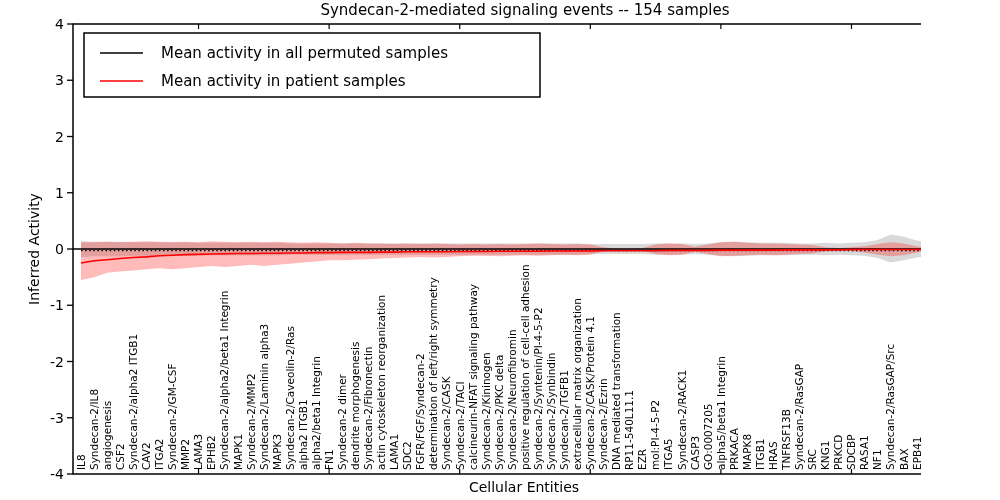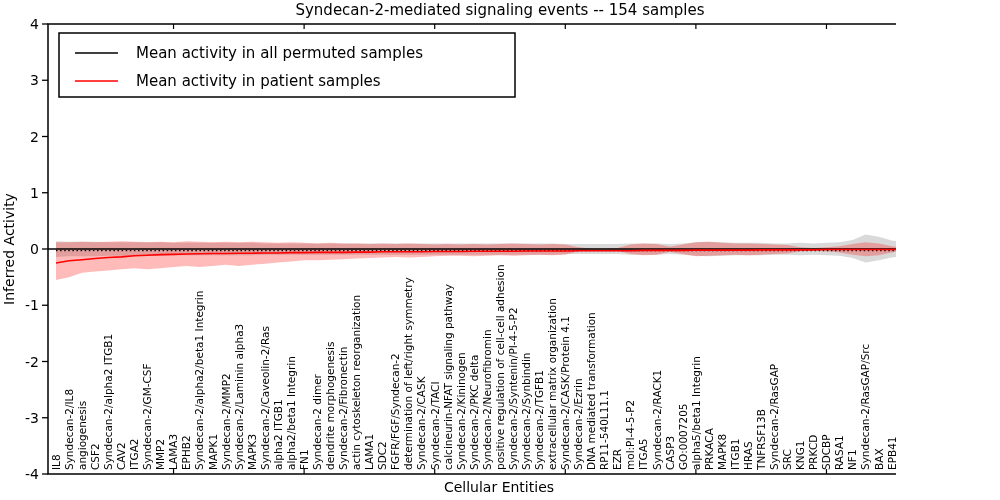--- a/index.html
+++ b/index.html
@@ -7,20 +7,21 @@
     padding: 0;
     background: #ffffff;
     font-family: "DejaVu Sans", "Liberation Sans", sans-serif;
   }
   .figure {
     position: relative;
     width: 896px;
     height: 500px;
     background: #ffffff;
     overflow: hidden;
+    padding-left: 25px;
   }
   svg { display: block; }
   text { fill: #000000; }
 </style>
 </head>
 <body>
 
 <div class="figure">
   <svg width="1000" height="500" viewBox="0 0 1000 500">
 

